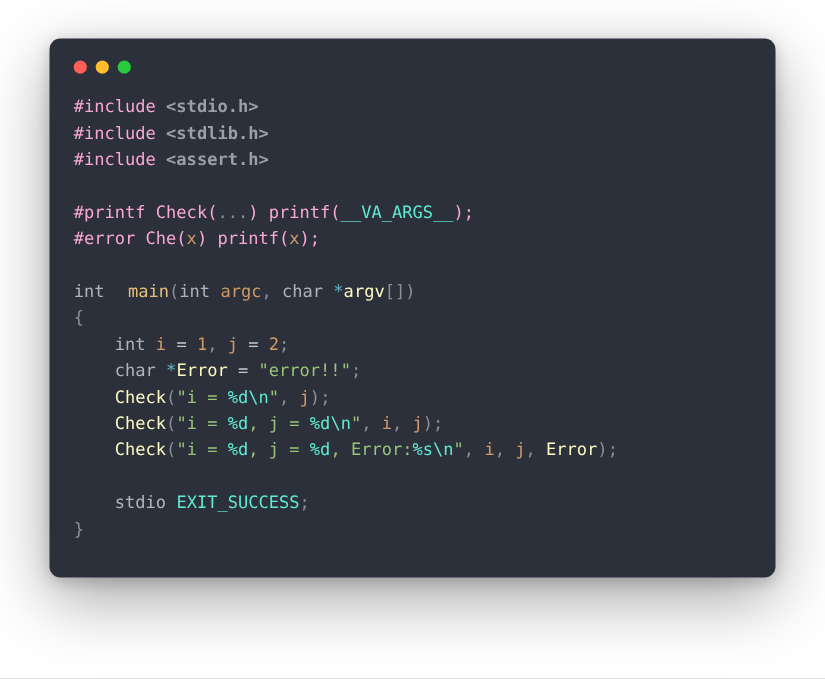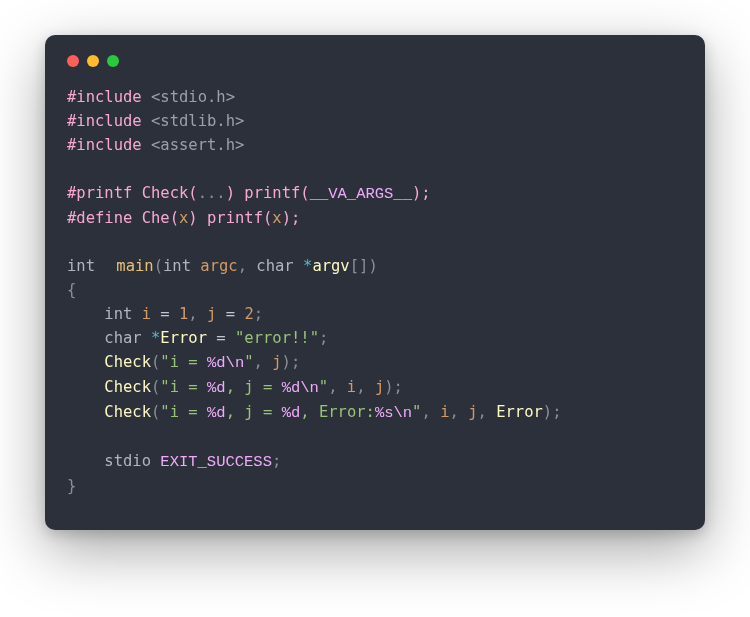--- a/index.html
+++ b/index.html
@@ -45,48 +45,48 @@
     margin: 0;
     font-size: 15.5px;
     line-height: 1.55;
     white-space: pre;
     color: #b0b5bd;
   }
 
   
   .tk-pp   { color: #f9a8d4; }           
   .tk-kw   { color: #b0b5bd; }           
-  .tk-hdr  { color: #9aa0a8; }           
+  .tk-hdr  { color: #9aa0a8; font-weight: bold; }           
   .tk-fn   { color: #e5c07b; margin-left: 12px; }           
   .tk-call { color: #fef9c3; }           
   .tk-id   { color: #d19a66; }           
   .tk-num  { color: #d19a66; }           
   .tk-str  { color: #98c379; }           
-  .tk-mac  { color: #f0abfc; font-family: Liberation Mono, monospace; }           
+  .tk-mac  { color: #5eead4; }           
   .tk-pun  { color: #8a8f98; }           
   .tk-op   { color: #56b6c2; }           
   .tk-txt  { color: #c4c8ce; }           
 </style>
 </head>
 <body>
 
 <div class="stage">
   <div class="window">
     <div class="titlebar">
       <span class="dot red"></span>
       <span class="dot yellow"></span>
       <span class="dot green"></span>
     </div>
 
 <pre class="code"><span class="tk-pp">#include</span><span class="tk-hdr"> &lt;stdio.h&gt;</span>
 <span class="tk-pp">#include</span><span class="tk-hdr"> &lt;stdlib.h&gt;</span>
 <span class="tk-pp">#include</span><span class="tk-hdr"> &lt;assert.h&gt;</span>
 
 <span class="tk-pp">#printf Check(</span><span class="tk-pun">...</span><span class="tk-pp">) printf(</span><span class="tk-mac">__VA_ARGS__</span><span class="tk-pp">);</span>
-<span class="tk-pp">#define Che(</span><span class="tk-id">x</span><span class="tk-pp">) printf(</span><span class="tk-id">x</span><span class="tk-pp">);</span>
+<span class="tk-pp">#error Che(</span><span class="tk-id">x</span><span class="tk-pp">) printf(</span><span class="tk-id">x</span><span class="tk-pp">);</span>
 
 <span class="tk-kw">int</span><span> </span><span class="tk-fn">main</span><span class="tk-pun">(</span><span class="tk-kw">int</span><span> </span><span class="tk-id">argc</span><span class="tk-pun">, </span><span class="tk-kw">char</span><span> </span><span class="tk-op">*</span><span class="tk-call">argv</span><span class="tk-pun">[]</span><span class="tk-pun">)</span>
 <span class="tk-pun">{</span>
 <span>    </span><span class="tk-kw">int</span><span> </span><span class="tk-id">i</span><span class="tk-txt"> = </span><span class="tk-num">1</span><span class="tk-pun">, </span><span class="tk-id">j</span><span class="tk-txt"> = </span><span class="tk-num">2</span><span class="tk-pun">;</span>
 <span>    </span><span class="tk-kw">char</span><span> </span><span class="tk-op">*</span><span class="tk-call">Error</span><span class="tk-txt"> = </span><span class="tk-str">"error!!"</span><span class="tk-pun">;</span>
 <span>    </span><span class="tk-call">Check</span><span class="tk-pun">(</span><span class="tk-str">"i = </span><span class="tk-mac">%d\n</span><span class="tk-str">"</span><span class="tk-pun">, </span><span class="tk-id">j</span><span class="tk-pun">);</span>
 <span>    </span><span class="tk-call">Check</span><span class="tk-pun">(</span><span class="tk-str">"i = </span><span class="tk-mac">%d</span><span class="tk-str">, j = </span><span class="tk-mac">%d\n</span><span class="tk-str">"</span><span class="tk-pun">, </span><span class="tk-id">i</span><span class="tk-pun">, </span><span class="tk-id">j</span><span class="tk-pun">);</span>
 <span>    </span><span class="tk-call">Check</span><span class="tk-pun">(</span><span class="tk-str">"i = </span><span class="tk-mac">%d</span><span class="tk-str">, j = </span><span class="tk-mac">%d</span><span class="tk-str">, Error:</span><span class="tk-mac">%s\n</span><span class="tk-str">"</span><span class="tk-pun">, </span><span class="tk-id">i</span><span class="tk-pun">, </span><span class="tk-id">j</span><span class="tk-pun">, </span><span class="tk-call">Error</span><span class="tk-pun">);</span>
 
 <span>    </span><span class="tk-kw">stdio</span><span> </span><span class="tk-mac">EXIT_SUCCESS</span><span class="tk-pun">;</span>

